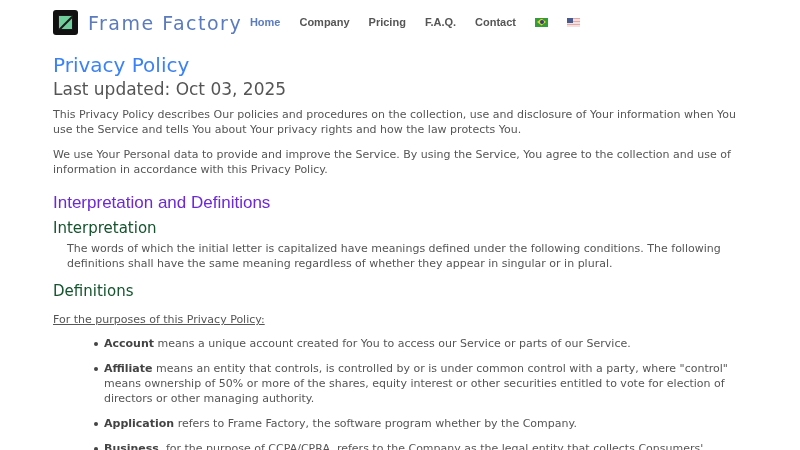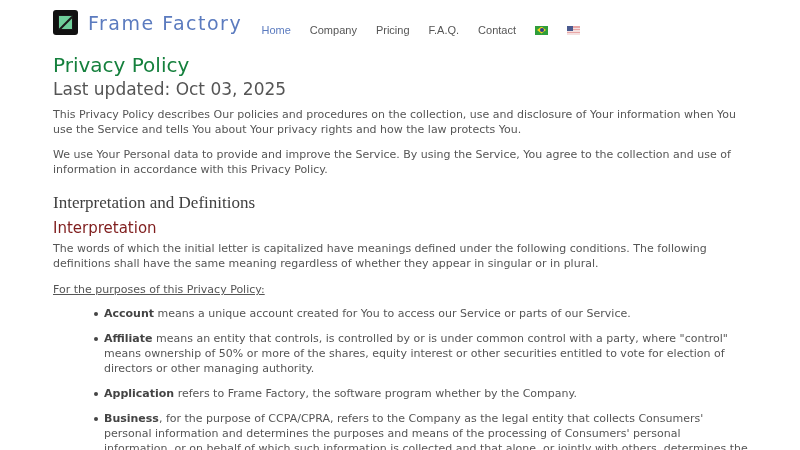--- a/index.html
+++ b/index.html
@@ -6,39 +6,39 @@
   html, body { width: 800px; height: 450px; overflow: hidden; background: #ffffff; }
   body { font-family: "DejaVu Sans", "Liberation Sans", sans-serif; color: #555555; position: relative; }
 
   .navbar { position: absolute; left: 0; top: 0; width: 632px; height: 45px; }
   .brand { position: absolute; left: 53px; top: 10px; display: flex; align-items: center; text-decoration: none; }
   .logo { width: 25px; height: 25px; background: #111111; border-radius: 3px; position: relative; }
   .logo .inner { position: absolute; left: 5px; top: 5px; width: 15px; height: 15px; background: #6fcf9a; border: 1.5px solid #1a1a1a; }
   .logo .inner::before { content: ""; position: absolute; left: 6px; top: -2px; width: 1.5px; height: 18px; background: #1a1a1a; transform: rotate(45deg); }
   .brand-name { margin-left: 10px; font-family: "DejaVu Sans", sans-serif; font-size: 19px; letter-spacing: 1.5px; color: #5b7bbf; font-weight: normal; }
 
-  .nav { position: absolute; top: 24px; right: 52px; display: flex; align-items: center; }
+  .nav { position: absolute; top: 16px; right: 52px; display: flex; align-items: center; font-weight: bold; }
   .nav a { font-family: "Liberation Sans", sans-serif; font-size: 11px; color: #555; text-decoration: none; margin-left: 19px; }
   .nav a.active { color: #5b7bbf; }
   .flag { width: 13px; height: 9px; margin-left: 19px; display: inline-block; position: relative; }
   .flag-br { background: #2f9e3b; }
   .flag-br::before { content: ""; position: absolute; left: 2px; top: 1px; width: 9px; height: 7px; background: #f3d11a; clip-path: polygon(50% 0, 100% 50%, 50% 100%, 0 50%); }
   .flag-br::after { content: ""; position: absolute; left: 4.5px; top: 2.5px; width: 4px; height: 4px; border-radius: 50%; background: #2a3d8f; }
   .flag-us { background: repeating-linear-gradient(to bottom, #e8a7a7 0 1.5px, #f5e0e0 1.5px 3px); }
   .flag-us::before { content: ""; position: absolute; left: 0; top: 0; width: 6px; height: 5px; background: #4a5a8f; }
 
   .content { position: absolute; left: 53px; top: 50px; width: 695px; }
-  h1 { font-family: "DejaVu Sans", sans-serif; font-weight: normal; font-size: 20px; color: #15803d; line-height: 28px; margin-top: 1px; }
+  h1 { font-family: "DejaVu Sans", sans-serif; font-weight: normal; font-size: 20px; color: #3b82f6; line-height: 28px; margin-top: 1px; }
   .updated { font-size: 17px; line-height: 16px; margin-top: 2px; }
   p { font-size: 11px; line-height: 15px; }
   .p1 { margin-top: 10px; }
   .p2 { margin-top: 10px; }
-  h2 { font-family: Liberation Serif, serif; font-weight: normal; font-size: 17px; color: #404040; line-height: 24px; margin-top: 14px; }
-  h3 { font-family: "DejaVu Sans", sans-serif; font-weight: normal; font-size: 15px; color: #7f1d1d; line-height: 20px; margin-top: 3px; }
-  .p3 { margin-top: 3px; }
+  h2 { font-family: Liberation Sans, sans-serif; font-weight: normal; font-size: 17px; color: #6d28d9; line-height: 24px; margin-top: 14px; }
+  h3 { font-family: "DejaVu Sans", sans-serif; font-weight: normal; font-size: 15px; color: #14532d; line-height: 20px; margin-top: 3px; }
+  .p3 { margin-top: 3px; margin-left: 14px; }
   .h3b { margin-top: 10px; }
   .p4 { margin-top: 11px; text-decoration: underline; }
   ul { list-style: none; margin-top: 9px; padding-left: 25px; }
   li { font-size: 11px; line-height: 15px; position: relative; margin-bottom: 10px; margin-left: 26px; }
   li::before { content: ""; position: absolute; left: -10px; top: 6px; width: 4px; height: 4px; border-radius: 50%; background: #444; }
   li b { color: #444; }
 </style>
 </head>
 <body>
 
@@ -63,20 +63,21 @@
 <main class="content">
   <h1>Privacy Policy</h1>
   <div class="updated">Last updated: Oct 03, 2025</div>
   <p class="p1">This Privacy Policy describes Our policies and procedures on the collection, use and disclosure of Your information when You use the Service and tells You about Your privacy rights and how the law protects You.</p>
   <p class="p2">We use Your Personal data to provide and improve the Service. By using the Service, You agree to the collection and use of information in accordance with this Privacy Policy.</p>
 
   <h2>Interpretation and Definitions</h2>
   <h3>Interpretation</h3>
   <p class="p3">The words of which the initial letter is capitalized have meanings defined under the following conditions. The following definitions shall have the same meaning regardless of whether they appear in singular or in plural.</p>
 
+  <h3 class="h3b">Definitions</h3>
   <p class="p4">For the purposes of this Privacy Policy:</p>
 
   <ul>
     <li><b>Account</b><span> means a unique account created for You to access our Service or parts of our Service.</span></li>
     <li><b>Affiliate</b><span> means an entity that controls, is controlled by or is under common control with a party, where "control" means ownership of 50% or more of the shares, equity interest or other securities entitled to vote for election of directors or other managing authority.</span></li>
     <li><b>Application</b><span> refers to Frame Factory, the software program whether by the Company.</span></li>
     <li><b>Business</b><span>, for the purpose of CCPA/CPRA, refers to the Company as the legal entity that collects Consumers' personal information and determines the purposes and means of the processing of Consumers' personal information, or on behalf of which such information is collected and that alone, or jointly with others, determines the purposes and means of the processing of consumers' personal information.</span></li>
   </ul>
 </main>
 

